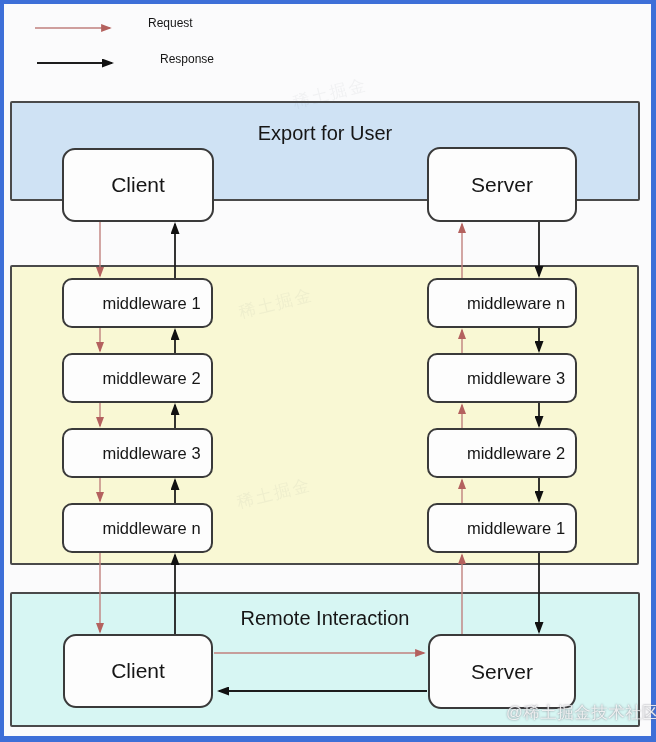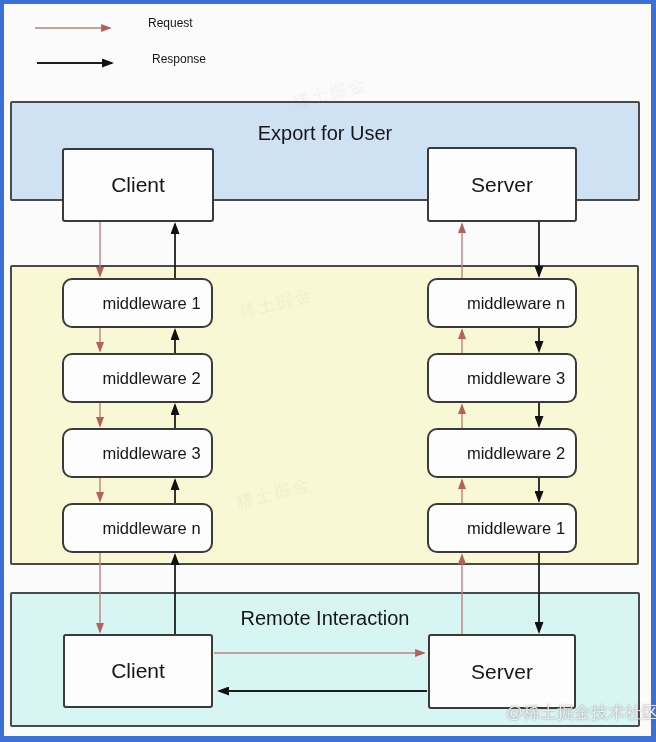--- a/index.html
+++ b/index.html
@@ -23,21 +23,21 @@
   .section.remote { left:10px; top:592px; width:630px; height:135px; background:var(--remote-fill,#d7f6f3); }
   .section-title {
     width:100%; text-align:center; font-size:20px; color:var(--text,#161616);
   }
   .section.export .section-title { margin-top:19px; }
   .section.remote .section-title { margin-top:13px; }
   .node {
     position:absolute; box-sizing:border-box;
     background:var(--node-fill,#fdfdfd);
     border:2px solid var(--node-border,#3a3a3a);
-    border-radius:3px;
+    border-radius:13px;
     display:flex; align-items:center; justify-content:center;
     font-size:21px; color:var(--text,#161616);
   }
   .node.mw { border-radius:10px; font-size:16.5px;padding-left:28px; }
   .legend-label {
     position:absolute; font-size:12px; color:var(--text,#161616);
   }
   svg.overlay {
     position:absolute; left:0; top:0; width:656px; height:742px;
     pointer-events:none;
@@ -60,21 +60,21 @@
     white-space:nowrap;
   }
 </style>
 </head>
 <body>
 
 <div class="frame">
   <div class="canvas"></div>
 
   <div class="legend-label" style="left:148px; top:16px;">Request</div>
-  <div class="legend-label" style="left:152px; top:52px;">Response</div>
+  <div class="legend-label" style="left:160px; top:52px;">Response</div>
 
   <div class="section export">
     <div class="section-title">Export for User</div>
   </div>
   <div class="section middleware"></div>
   <div class="section remote">
     <div class="section-title">Remote Interaction</div>
   </div>
 
   <div class="ghost" style="left:292px; top:82px;">稀土掘金</div>

